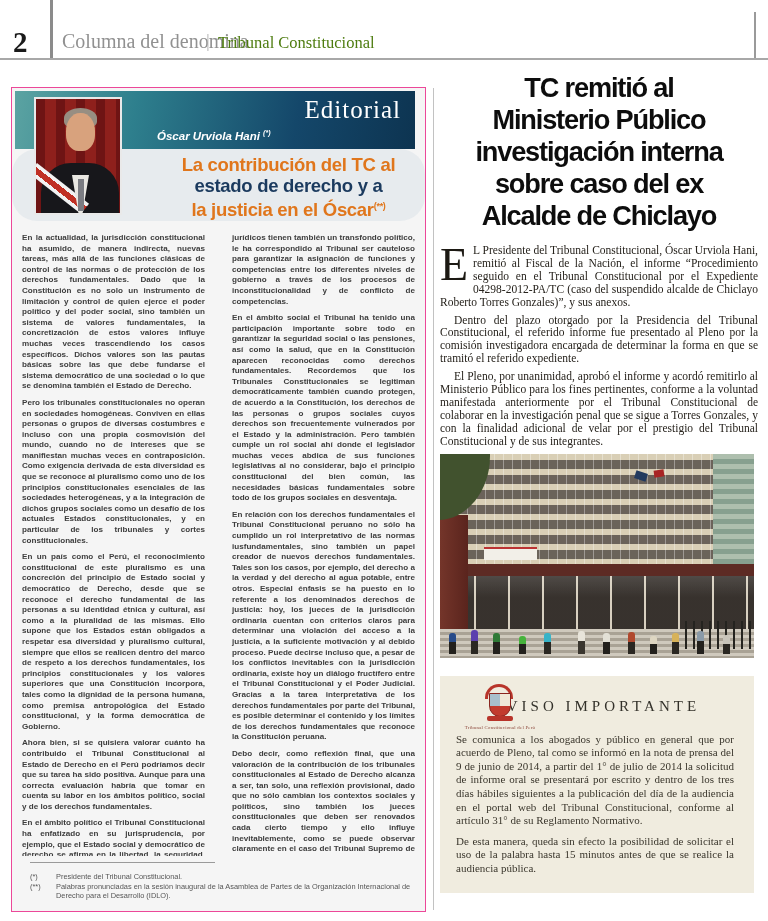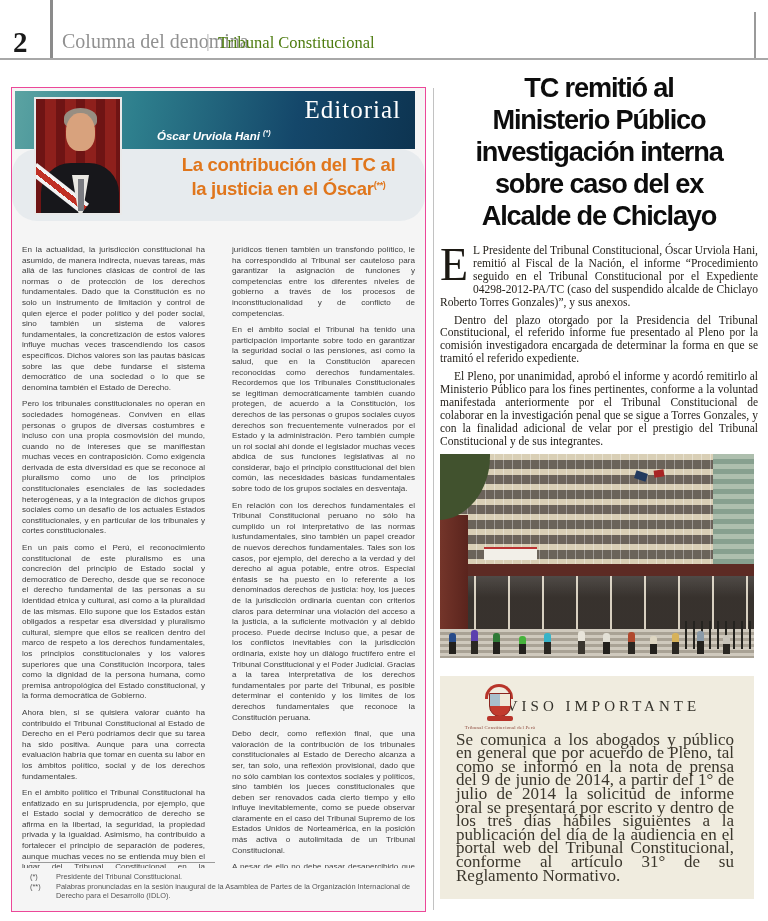--- a/index.html
+++ b/index.html
@@ -44,21 +44,21 @@
   .p-hair{position:absolute;left:28px;top:9px;width:33px;height:20px;background:#978e82;border-radius:50% 50% 30% 30%;}
   .p-head{position:absolute;left:30px;top:14px;width:29px;height:38px;background:#d8a27d;border-radius:48% 48% 42% 42%;}
   .p-body{position:absolute;left:5px;bottom:-2px;width:78px;height:52px;background:#17171b;border-radius:30px 30px 0 0;}
   .p-sash{position:absolute;left:-10px;bottom:18px;width:66px;height:13px;transform:rotate(38deg);
           background:linear-gradient(180deg,#f2f2f2 0 28%,#c03024 28% 72%,#f2f2f2 72%);}
   .p-shirt{position:absolute;left:36px;bottom:0;width:17px;height:38px;background:#e9e7e2;
           clip-path:polygon(0 0,100% 0,62% 100%,38% 100%);}
   .p-tie{position:absolute;left:42px;bottom:2px;width:6px;height:32px;background:#7b7c82;}
 
   
-  .body-cols{display:flex;gap:27px;margin:24px 10px 0 10px;height:623px;overflow:hidden;}
+  .body-cols{display:flex;gap:27px;margin:12px 10px 0 10px;height:623px;overflow:hidden;font-weight:bold;}
   .bcol{flex:1;font-size:8.1px;line-height:10.6px;color:#3d3d3d;text-align:justify;hyphens:auto;}
   .bcol p{margin:0 0 6px 0;}
 
   .foot-rule{position:absolute;left:18px;bottom:48px;width:185px;height:1px;background:#9a9a9a;}
   .footnotes{position:absolute;left:18px;bottom:10px;right:10px;}
   .fn{display:flex;font-size:7.4px;line-height:9.6px;color:#555;}
   .fn .ref{width:26px;flex:0 0 26px;}
   .fn .txt{flex:1;}
 
   
@@ -117,21 +117,21 @@
   .crest-wreath{position:absolute;left:2px;top:0;width:28px;height:15px;border:3px solid #b8342a;
                 border-bottom:none;border-radius:16px 16px 0 0;box-sizing:border-box;}
   .crest-shield{position:absolute;left:6px;top:9px;width:22px;height:24px;border:1px solid #8a2620;
                 border-radius:0 0 11px 11px;box-sizing:border-box;
                 background:linear-gradient(0deg,#c23b2e 0 46%,rgba(0,0,0,0) 46%),
                            linear-gradient(90deg,#a8bfcc 0 50%,#efe9d8 50%);}
   .crest-ribbon{position:absolute;left:4px;top:32px;width:26px;height:5px;background:#b8342a;border-radius:2px;}
   .crest-caption{margin-top:3px;font-size:6px;transform:scale(.8);transform-origin:center top;
                  color:#8a4438;letter-spacing:.3px;white-space:nowrap;}
   .aviso-title{text-align:center;font-size:15px;letter-spacing:4px;color:#33312a;margin:12px 0 18px 0;}
-  .aviso p{margin:0 4px 7px 0;font-size:17px;line-height:13.6px;text-align:justify;}
+  .aviso p{margin:0 4px 7px 0;font-size:11px;line-height:13.6px;text-align:justify;}
 </style>
 </head>
 <body>
 
 <div class="page">
 
   <div class="masthead">
     <span class="pagenum">2</span>
     <span class="masthead-bar"></span>
     <span class="masthead-section">Columna del denomina</span>
@@ -144,20 +144,21 @@
   <section class="editorial-box">
     <div class="banner">
       <div class="banner-kicker">Editorial</div>
       <div class="banner-author">
         <span>Óscar Urviola Hani</span>
         <sup>(*)</sup>
       </div>
     </div>
     <div class="title-zone">
       <div class="title-line t-orange">La contribución del TC al</div>
+      <div class="title-line t-navy">estado de derecho y a</div>
       <div class="title-line t-orange"><span>la justicia en el Óscar</span><sup>(**)</sup></div>
     </div>
     <div class="portrait">
       <span class="p-hair"></span>
       <span class="p-head"></span>
       <span class="p-body"></span>
       <span class="p-sash"></span>
       <span class="p-shirt"></span>
       <span class="p-tie"></span>
     </div>
@@ -236,17 +237,18 @@
       <div class="crest-wrap">
         <div class="crest">
           <span class="crest-wreath"></span>
           <span class="crest-shield"></span>
           <span class="crest-ribbon"></span>
         </div>
         <div class="crest-caption">Tribunal Constitucional del Perú</div>
       </div>
       <div class="aviso-title">AVISO IMPORTANTE</div>
       <p>Se comunica a los abogados y público en general que por acuerdo de Pleno, tal como se informó en la nota de prensa del 9 de junio de 2014, a partir del 1° de julio de 2014 la solicitud de informe oral se presentará por escrito y dentro de los tres días hábiles siguientes a la publicación del día de la audiencia en el portal web del Tribunal Constitucional, conforme al artículo 31° de su Reglamento Normativo.</p>
+      <p>De esta manera, queda sin efecto la posibilidad de solicitar el uso de la palabra hasta 15 minutos antes de que se realice la audiencia pública.</p>
 
     </div>
   </section>
 
 </div>
 
 </body></html>

